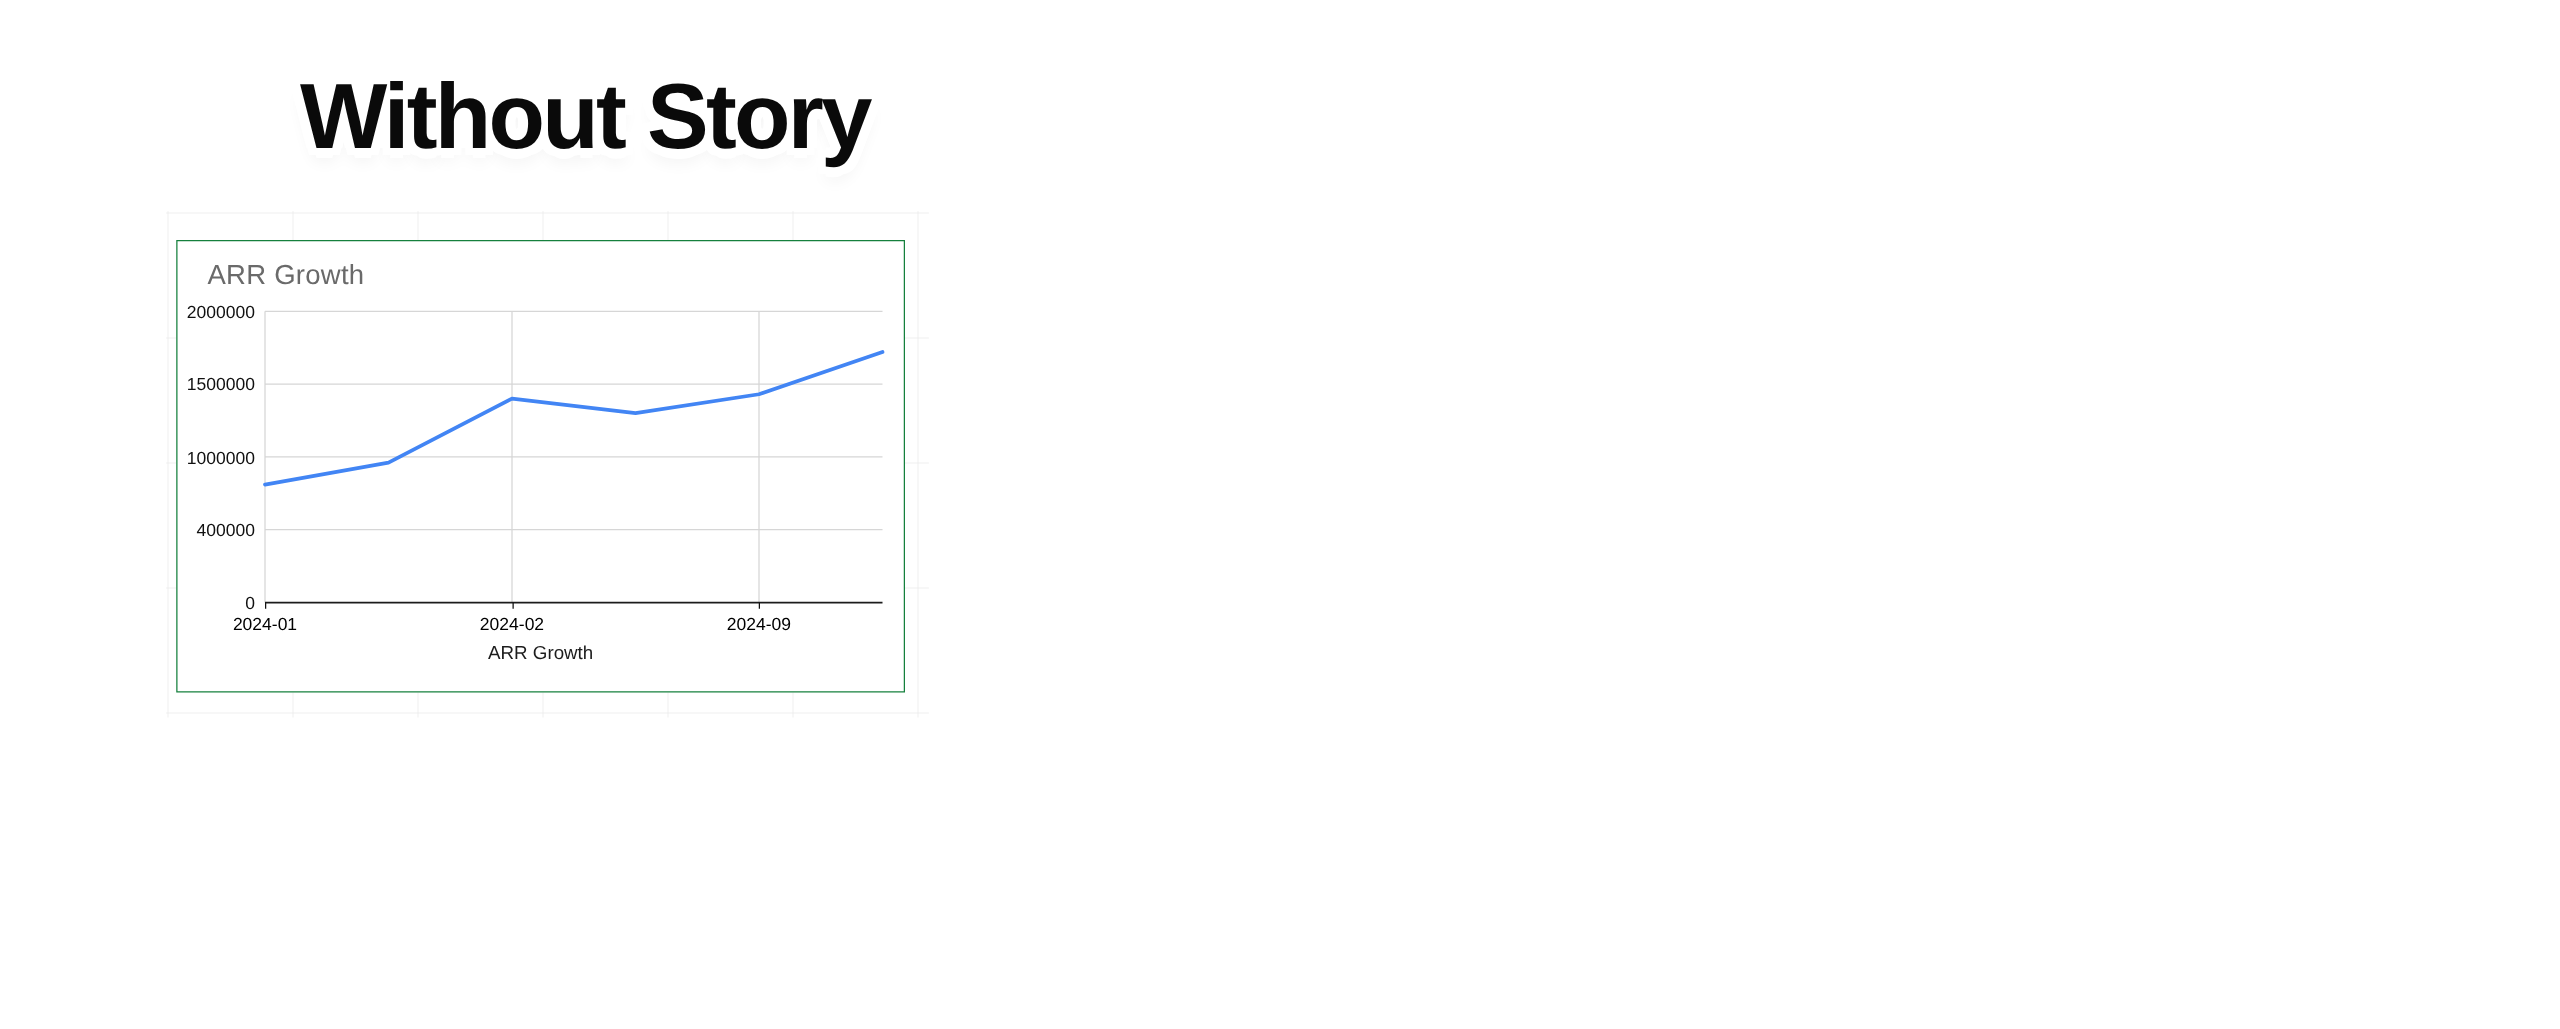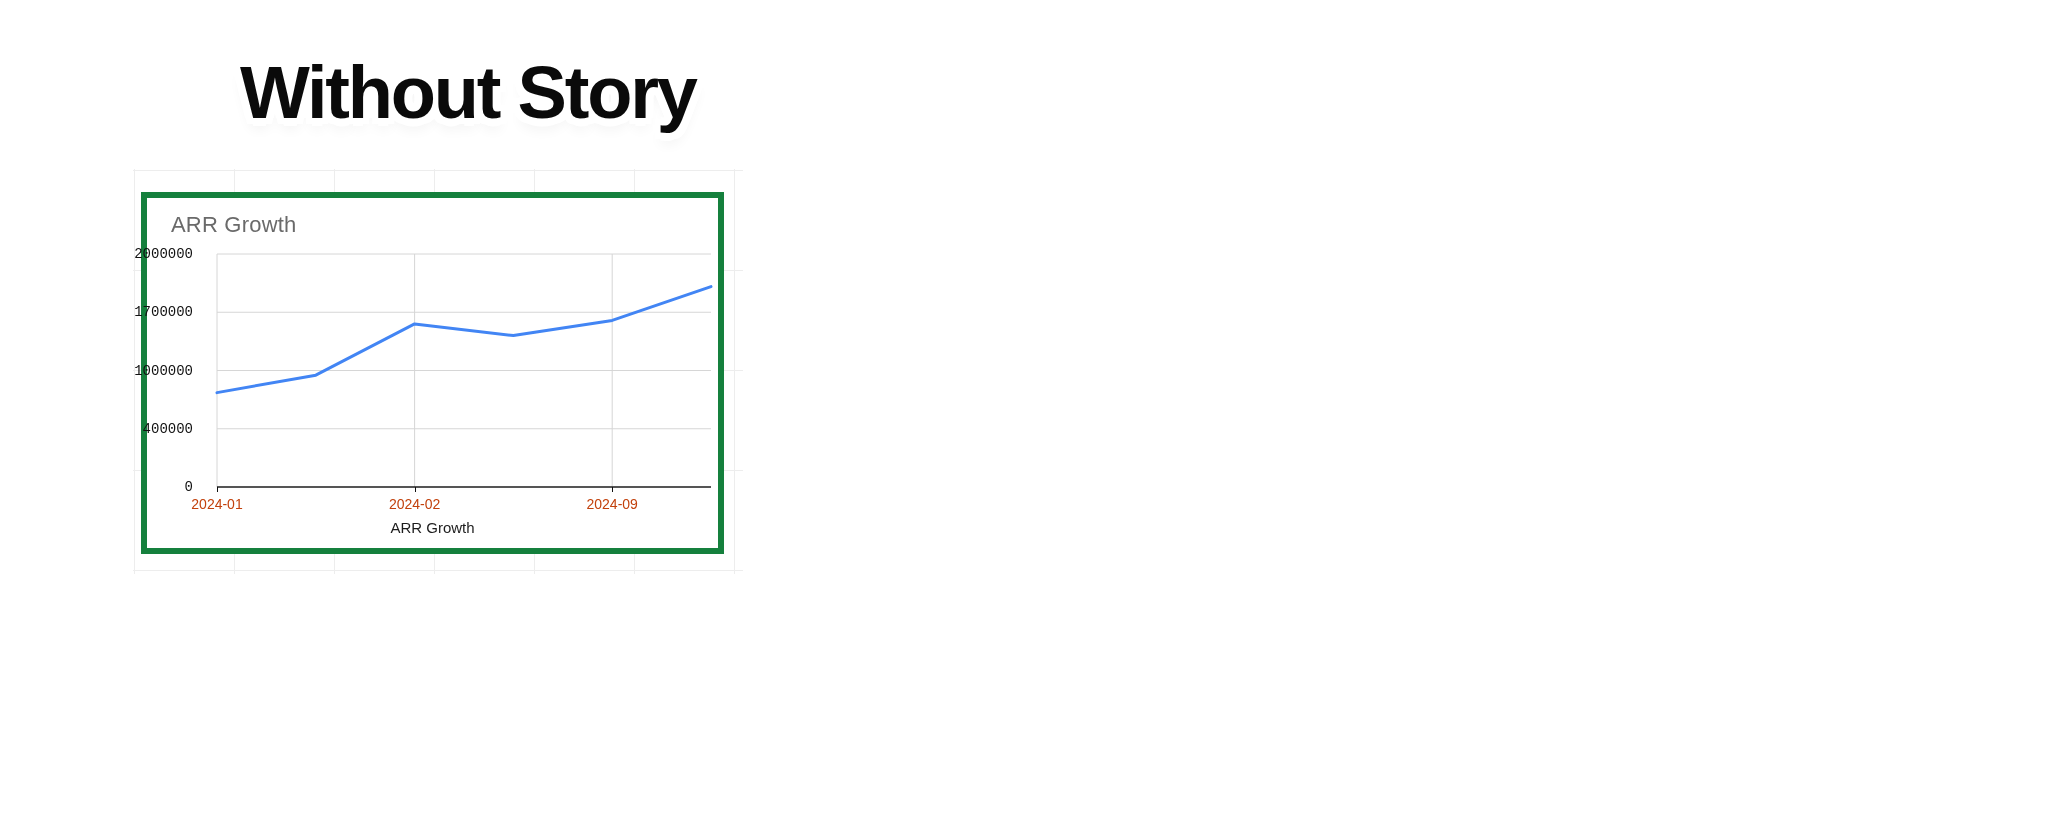--- a/index.html
+++ b/index.html
@@ -72,21 +72,21 @@
   }
 
   
   .raw-chart {
     position: absolute;
     left: 141px;
     top: 192px;
     width: 583px;
     height: 362px;
     background: #ffffff;
-    border: 6px solid #15803d;
+    border: 1px solid #15803d;
   }
   .raw-title {
     position: absolute;
     left: 24px;
     top: 14px;
     font-size: 22px;
     color: #6a6a6a;
     font-weight: 400;
     letter-spacing: .2px;
   }
@@ -102,34 +102,33 @@
   .raw-plot {
     position: absolute;
     left: 70px;
     top: 56px;
     width: 494px;
     height: 233px;
   }
   .raw-ylabel {
     position: absolute;
     right: 100%;
-    margin-right: 24px;
+    margin-right: 8px;
     transform: translateY(-50%);
     font-size: 14px;
     color: #111;
     white-space: nowrap;
-    font-family: Liberation Mono, monospace;
   }
   .raw-xlabel {
     position: absolute;
     top: 100%;
     margin-top: 9px;
     transform: translateX(-50%);
     font-size: 14px;
-    color: #c2410c;
+    color: #000000;
     white-space: nowrap;
   }
   .raw-tick-x {
     position: absolute;
     top: 100%;
     width: 1px;
     height: 5px;
     background: #111;
   }
   svg { overflow: visible; display: block; }
@@ -147,21 +146,21 @@
 
     <div class="raw-chart">
 
       <div class="raw-title">ARR Growth</div>
 
       <div class="raw-plot">
 
         <div class="raw-ylabel" style="top:100%">0</div>
         <div class="raw-ylabel" style="top:75%">400000</div>
         <div class="raw-ylabel" style="top:50%">1000000</div>
-        <div class="raw-ylabel" style="top:25%">1700000</div>
+        <div class="raw-ylabel" style="top:25%">1500000</div>
         <div class="raw-ylabel" style="top:0%">2000000</div>
 
         <div class="raw-tick-x" style="left:0%"></div>
         <div class="raw-tick-x" style="left:40%"></div>
         <div class="raw-tick-x" style="left:80%"></div>
         <div class="raw-xlabel" style="left:0%">2024-01</div>
         <div class="raw-xlabel" style="left:40%">2024-02</div>
         <div class="raw-xlabel" style="left:80%">2024-09</div>
 
         <svg id="raw-svg" width="494" height="233" viewBox="0 0 494 233" preserveAspectRatio="none">

